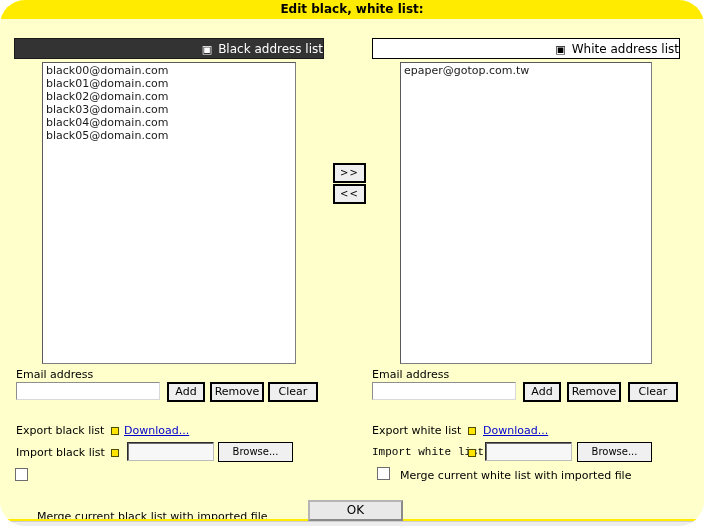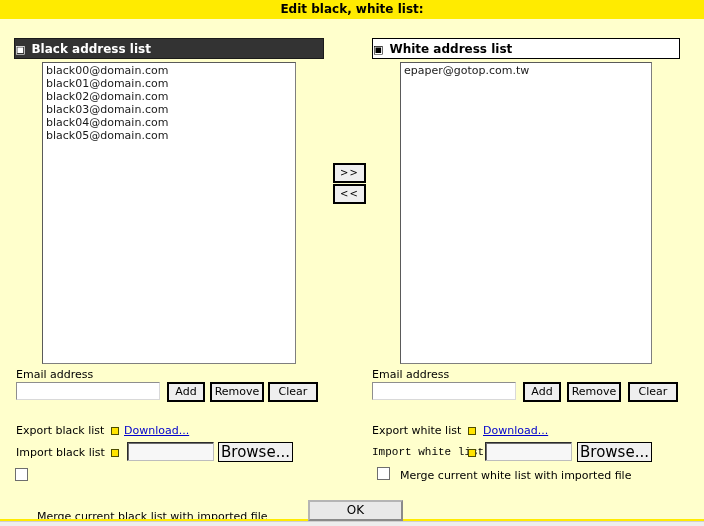--- a/index.html
+++ b/index.html
@@ -1,33 +1,33 @@
 <!DOCTYPE html>
 <html><head>
 <meta charset="utf-8">
 <style>
   * { margin:0; padding:0; box-sizing:border-box; }
   html,body { width:704px; height:526px; }
   body { font-family:"DejaVu Sans","Liberation Sans",sans-serif; background:#ffffff; }
   #screen {
     position:relative; width:704px; height:526px;
-    background:#FFFFCC; overflow:hidden;
+    background:#FFFFCC; overflow:hidden;border-radius:25px;
   }
   .abs { position:absolute; }
   
   #titlebar {
     left:0; top:0; width:704px; height:19px;
     background:#FFEB00; color:#000;
     font-size:12px; font-weight:bold;
     text-align:center; line-height:19px;
   }
   
   .list-hdr {
-    height:21px; font-size:12px; font-weight:bold;
-    text-align:left; line-height:20px;
+    height:21px; font-size:12px; font-weight:normal;
+    text-align:right; line-height:20px;
   }
   #black-hdr { left:14px; top:38px; width:310px; background:#333333; color:#ffffff; border:1px solid #1a1a1a; }
   #white-hdr { left:372px; top:38px; width:308px; background:#ffffff; color:#000000; border:1px solid #000000; }
   .hdr-icon { font-size:11px; margin-right:6px; }
   
   .listbox {
     background:#ffffff;
     border:1px solid #7f7f7f;
     border-top-color:#5a5a5a; border-left-color:#5a5a5a;
     font-size:11px; color:#1a1a1a;
@@ -70,21 +70,21 @@
     width:87px; height:19px;
     background:#f7f7f7;
     border:1px solid #2b2b2b;
     border-bottom-color:#bdbdbd; border-right-color:#bdbdbd;
     box-shadow:inset 1px 1px 0 #6e6e6e;
     font-size:11px; padding:1px 3px;
     font-family:"DejaVu Sans","Liberation Sans",sans-serif;
   }
   .browse-btn {
     width:75px; height:20px; background:#f0f0f0;
-    border:1px solid #000; font-size:15px;
+    border:1px solid #000; font-size:10px;
     text-align:center; line-height:18px; cursor:pointer;
   }
   .merge-chk {
     width:13px; height:13px; background:#ffffff;
     border:1px solid #6e6e6e; cursor:pointer;
   }
   
   #ok-btn {
     left:308px; top:500px; width:95px; height:21px;
     background:#e9e9e9;

